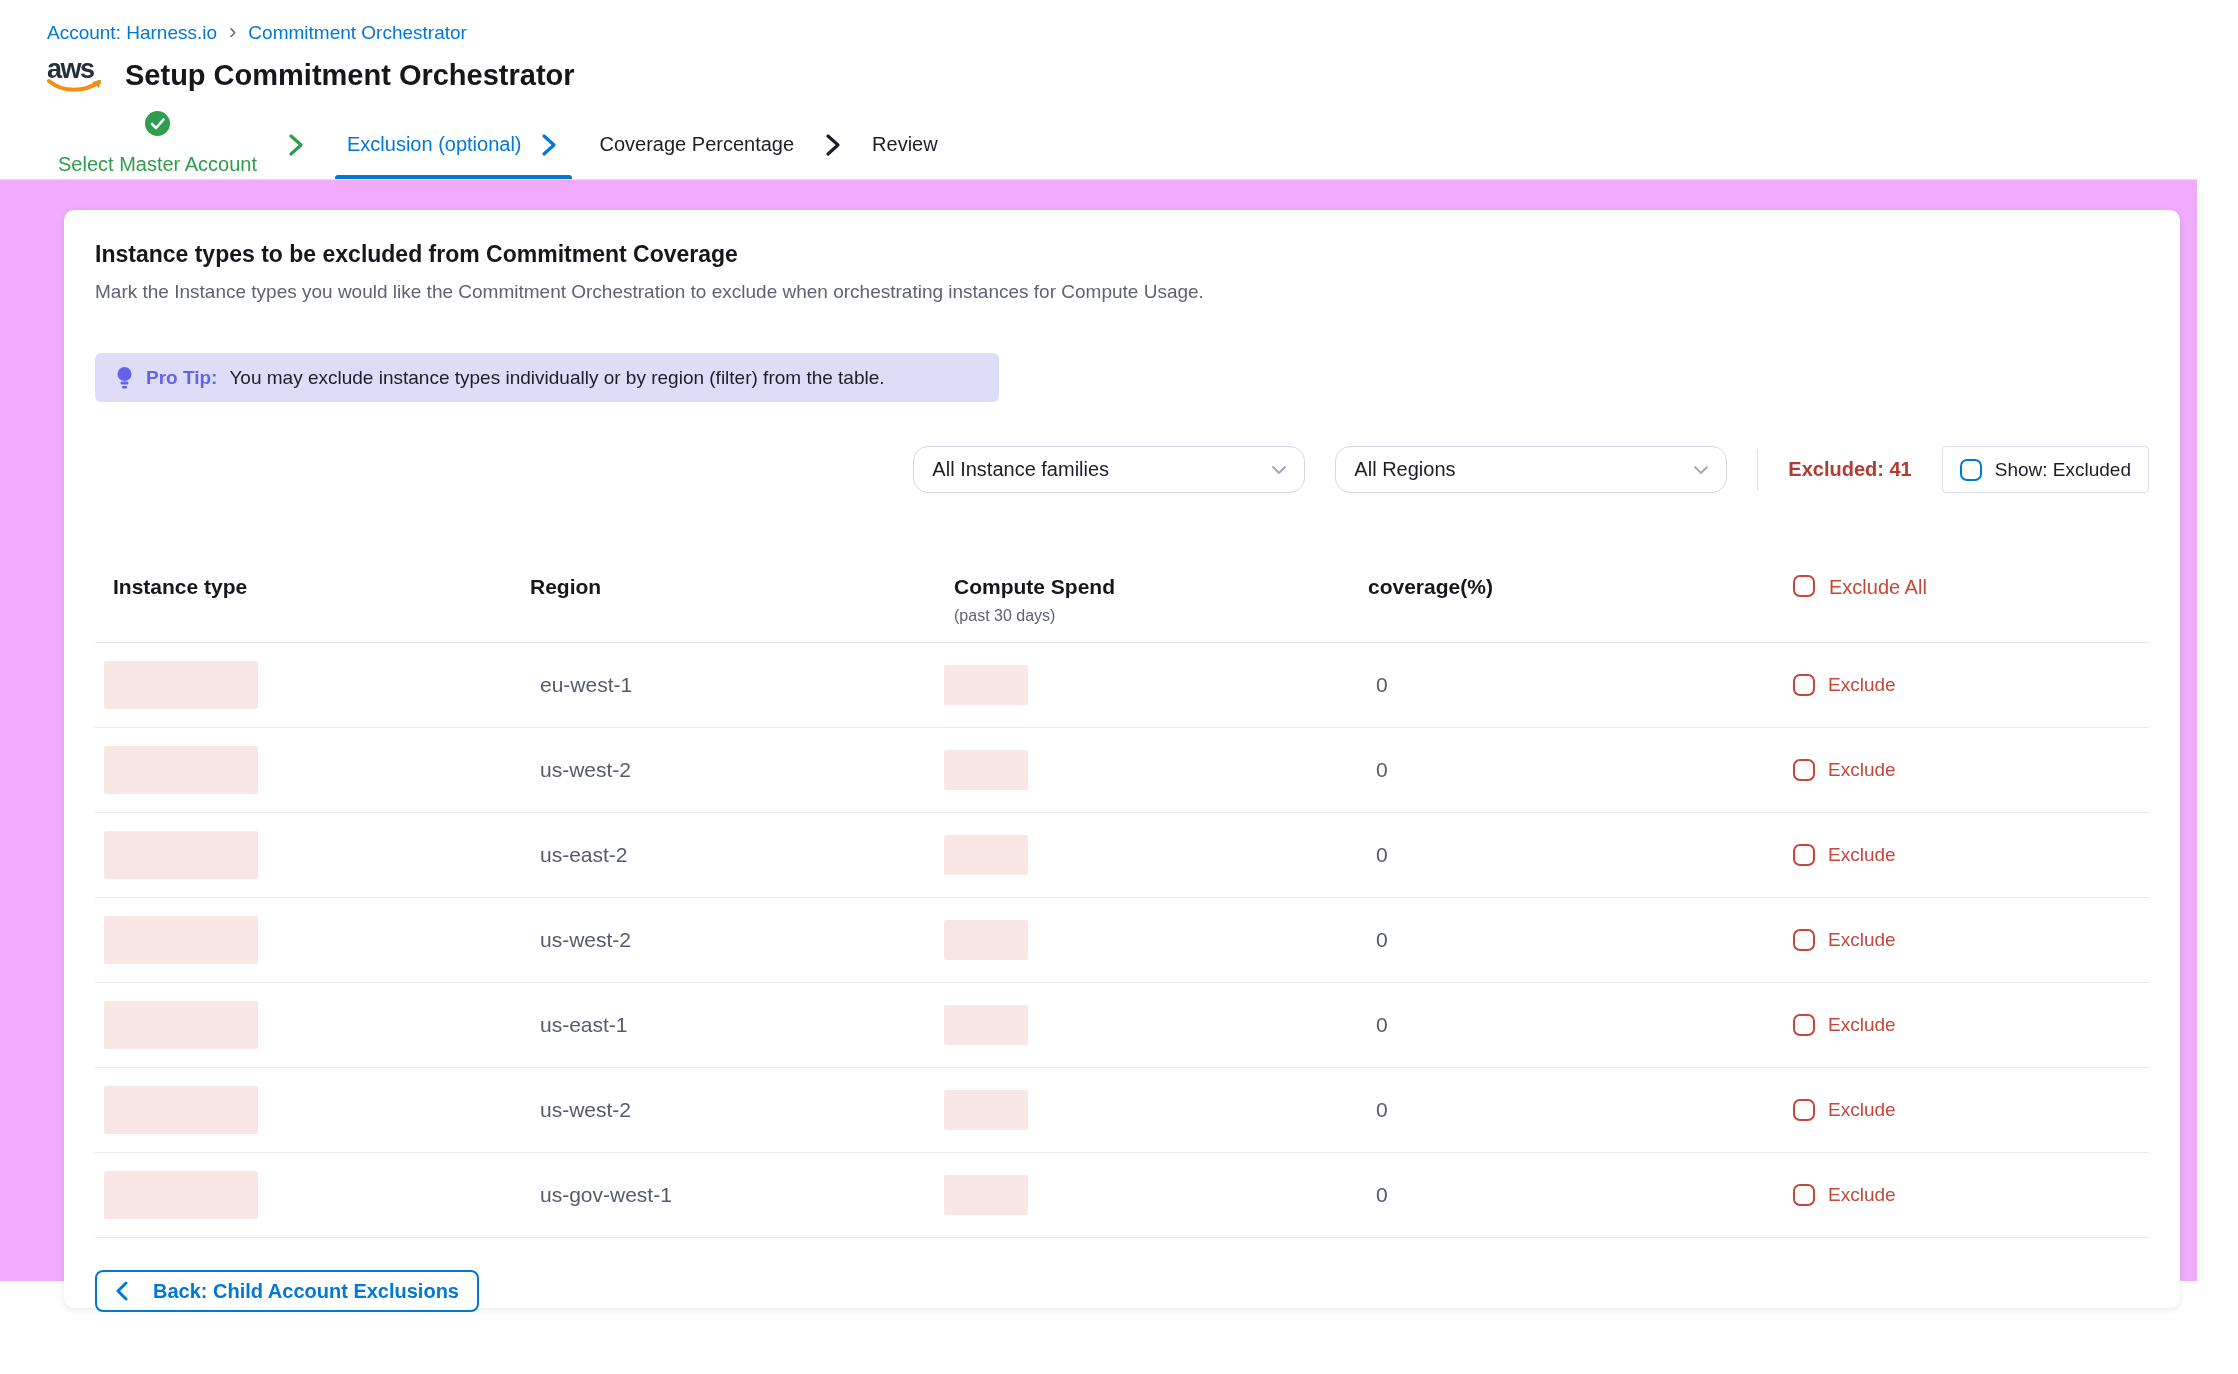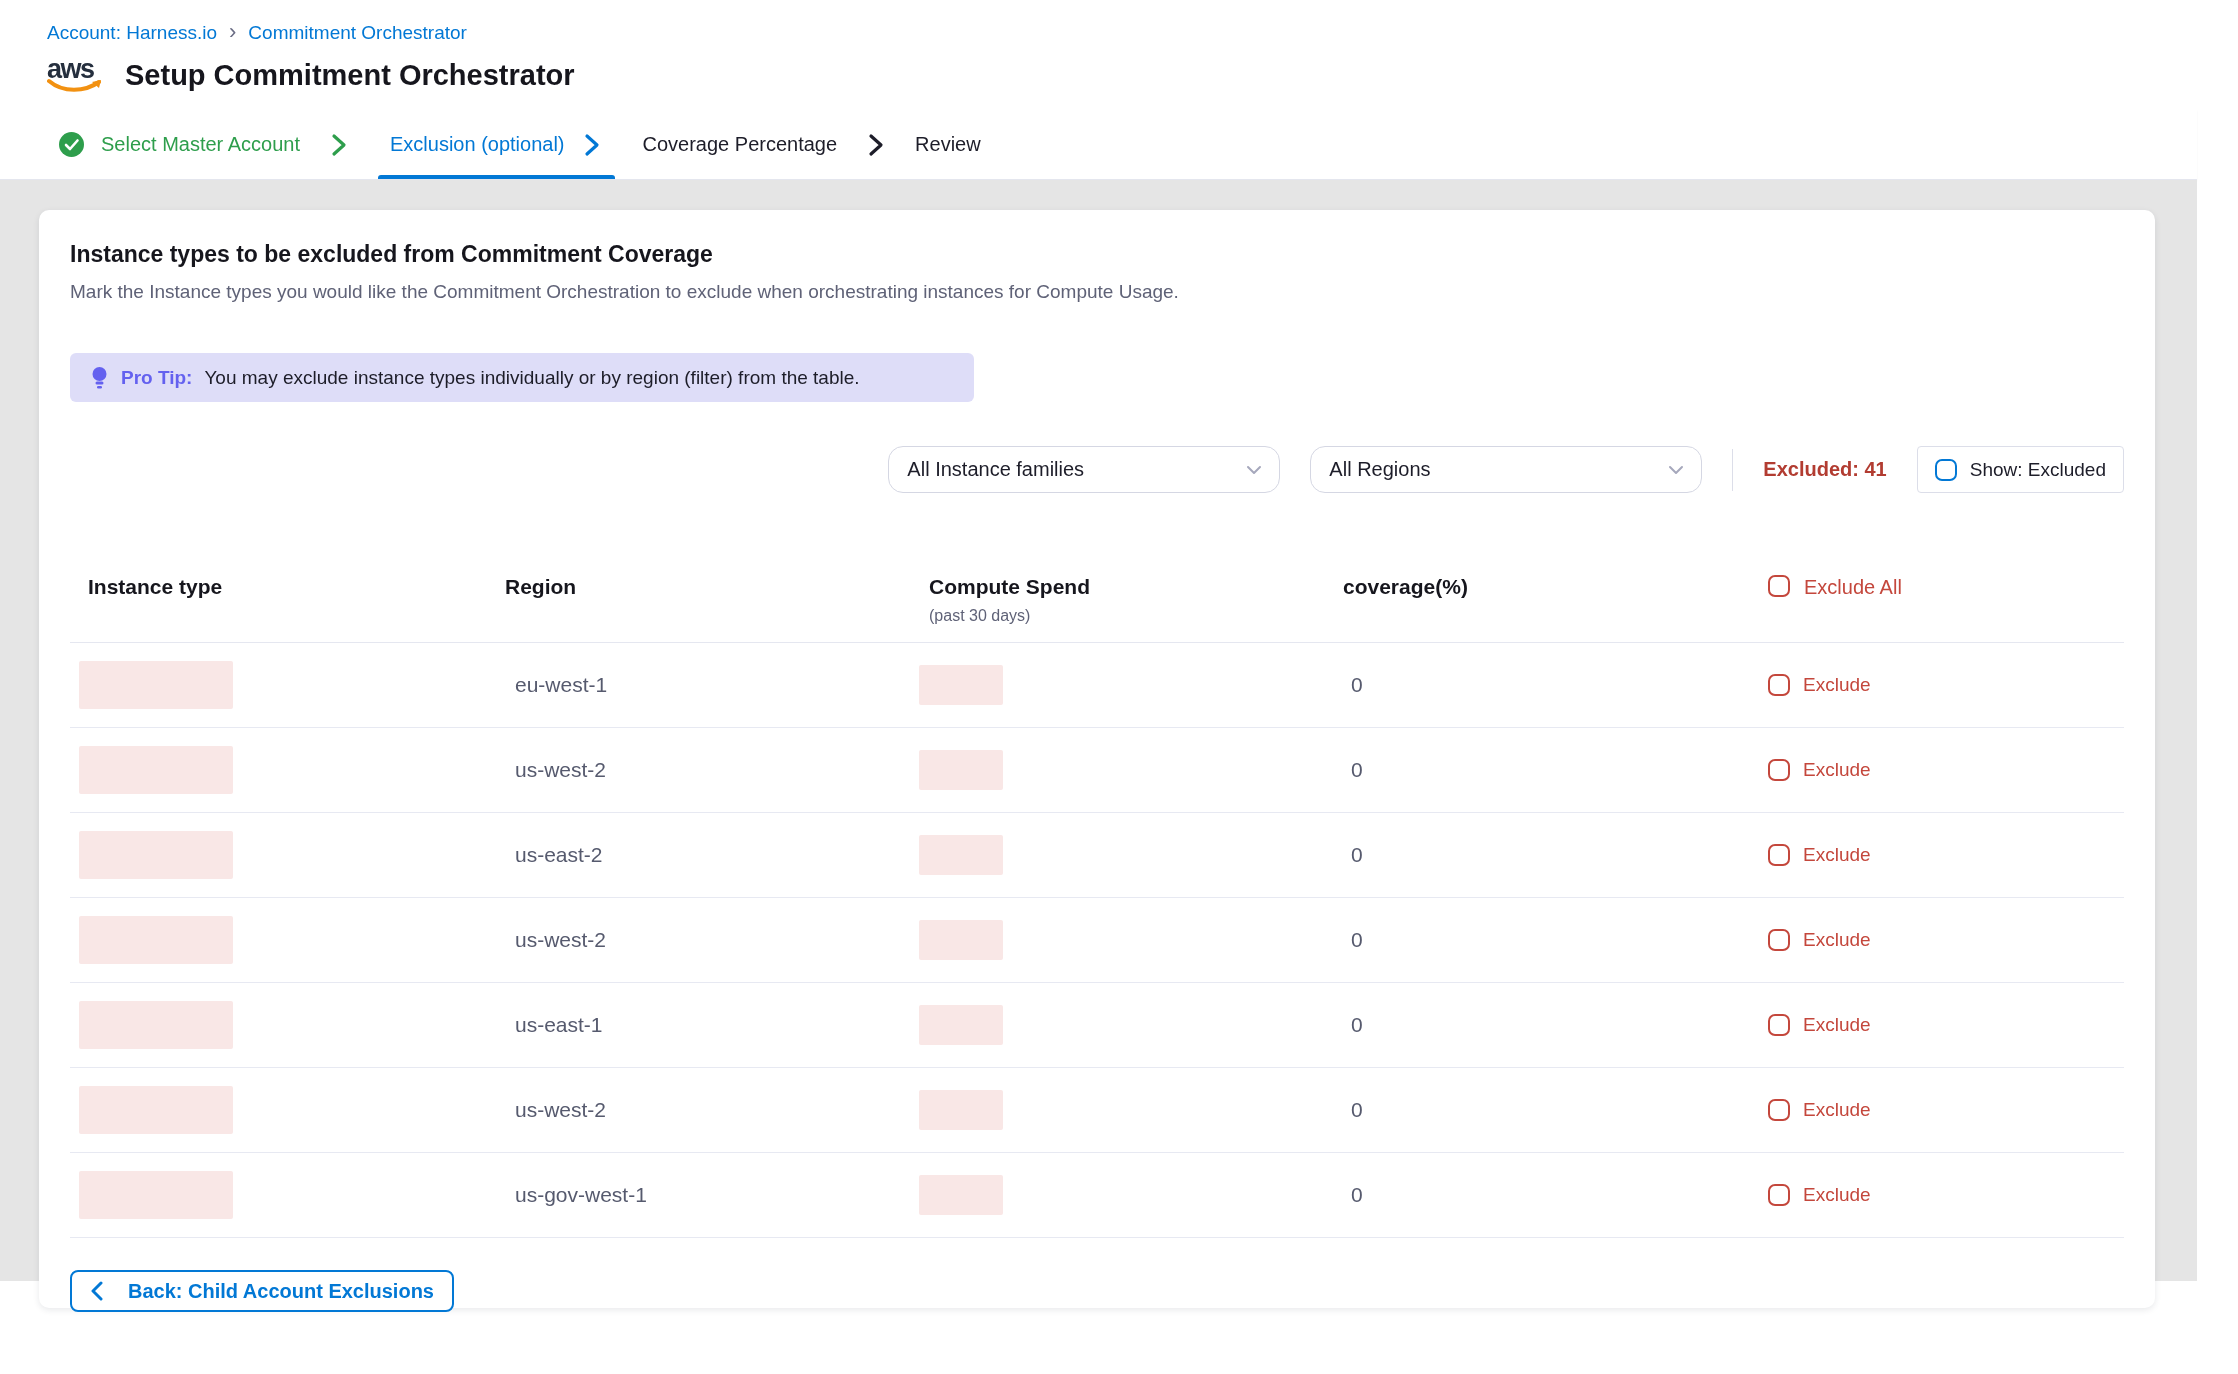--- a/index.html
+++ b/index.html
@@ -17,29 +17,29 @@
   .aws-logo { position:relative; width:56px; height:42px; }
   .aws-text { font-size:27px; font-weight:bold; color:#252F3E; letter-spacing:-1.5px; }
   .aws-swoosh { position:absolute; left:0; top:24px; }
   .page-title { font-size:29px; font-weight:bold; color:#16161d; }
 
   
   .stepper { height:70px; background:#fff; border-bottom:1px solid #e4e6ee;
              box-shadow:0 1px 2px rgba(40,41,61,0.04);
              display:flex; align-items:center; padding-left:58px; gap:28px; }
   .step { display:flex; align-items:center; gap:16px; font-size:20px; height:100%; cursor:pointer; }
-  .step-done { color:#2e9e4c; }
+  .step-done { color:#2e9e4c;flex-direction:column; }
   .step-active { position:relative; color:#0278D5; padding:0 12px; }
   .step-active::after { content:""; position:absolute; left:0; right:0; bottom:0; height:4px;
                         background:#0278D5; border-radius:3px 3px 0 0; }
   .step-rest { color:#1d1d29; }
   .chev { flex:0 0 auto; }
 
   
-  .main { background:#e5e5e5; height:1101px; padding:30px 0 0 39px; }
+  .main { background:#f0abfc; height:1101px; padding:30px 0 0 64px; }
   .card { width:2116px; height:1098px; background:#fff; border-radius:10px;
           box-shadow:0 2px 6px rgba(33,40,60,0.10); padding:0 31px; }
 
   .card-h2 { padding-top:30px; font-size:23px; line-height:28px; font-weight:bold; color:#16161d; }
   .card-sub { margin-top:12px; font-size:19px; line-height:23px; color:#5f6277; }
 
   .protip { margin-top:50px; width:904px; height:49px; background:#deddf8; border-radius:6px;
             display:flex; align-items:center; gap:12px; padding:0 20px; font-size:19px; color:#1d1d29; }
   .protip-label { color:#6461ef; font-weight:bold; }
 

